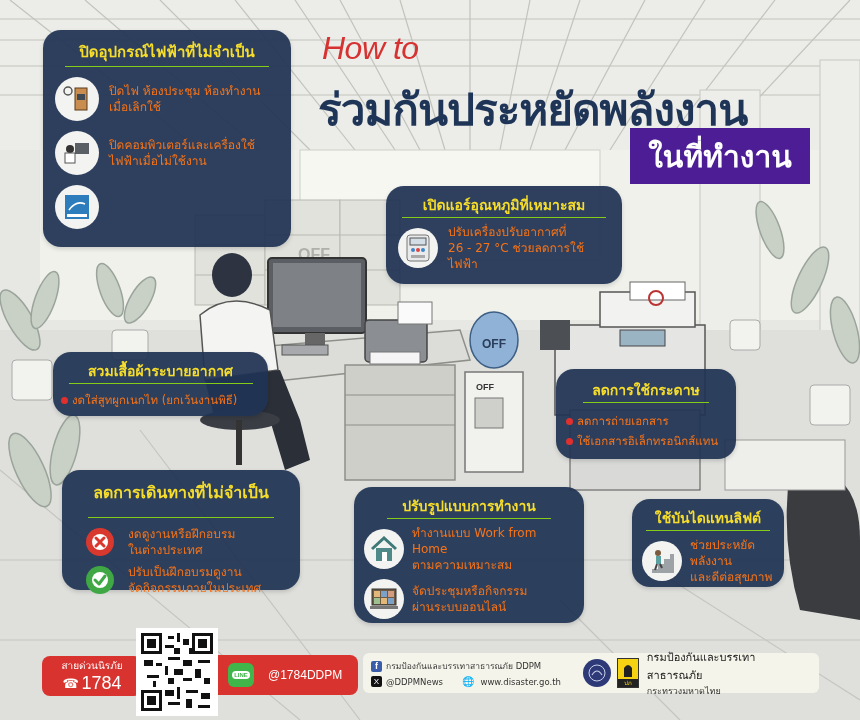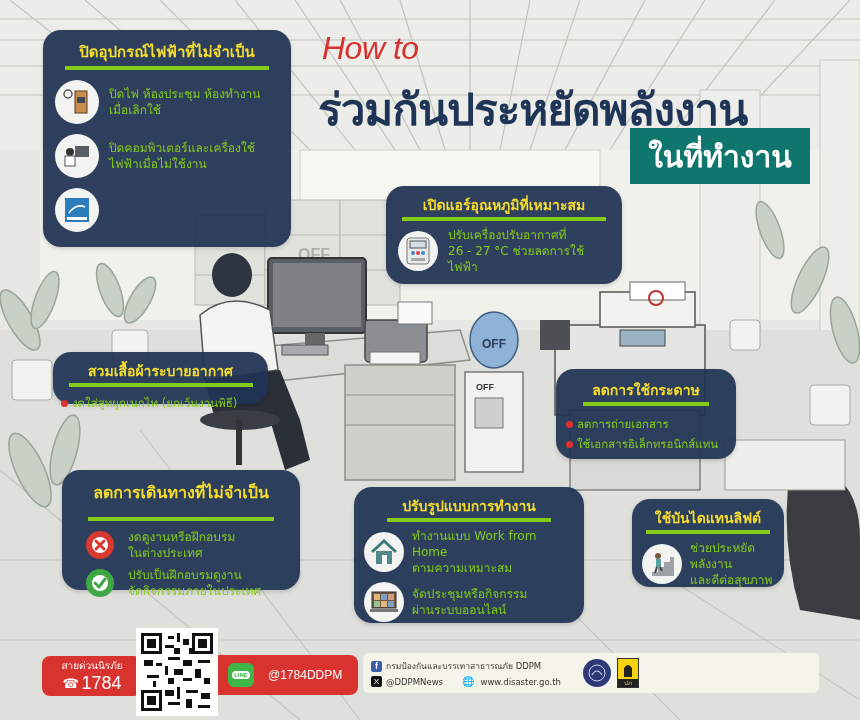--- a/index.html
+++ b/index.html
@@ -14,47 +14,47 @@
     position: absolute;
     background: rgba(33, 52, 84, 0.94);
     border-radius: 18px;
     color: #ffffff;
     box-shadow: 0 2px 4px rgba(0,0,0,0.15);
   }
   .card-title {
     color: #f6dd2b;
     font-weight: bold;
     text-align: center;
-    border-bottom: 4px solid #84cc16;
+    border-bottom: 1px solid #84cc16;
     display: block;
     margin: 0 auto;
     white-space: nowrap;
   }
   .row { display: flex; align-items: center; }
   .icon-circle {
     width: 40px; height: 40px; border-radius: 50%;
     background: #f3f3f1; flex-shrink: 0;
     display: flex; align-items: center; justify-content: center;
     overflow: hidden;
   }
-  .txt { font-size: 12px; line-height: 16px; color: #84cc16; }
+  .txt { font-size: 12px; line-height: 16px; color: #f97316; }
   .bullet { width: 7px; height: 7px; border-radius: 50%; background: #e0302e; flex-shrink: 0; margin-right: 4px; }
   .hdr-howto {
     position: absolute; left: 322px; top: 30px;
     font-family: "Liberation Sans", sans-serif; font-style: italic;
     color: #d63232; font-size: 32px; letter-spacing: -0.5px;
   }
   .hdr-main {
     position: absolute; left: 318px; top: 74px;
     font-family: "Liberation Sans", sans-serif; font-weight: bold;
     color: #1f3557; font-size: 44px; letter-spacing: -1px; white-space: nowrap;
   }
   .hdr-sub {
     position: absolute; left: 630px; top: 128px; width: 180px; height: 56px;
-    background: #0f766e; color: #fff; font-weight: bold;
+    background: #4c1d95; color: #fff; font-weight: bold;
     font-family: "Liberation Sans", sans-serif; font-size: 30px;
     display: flex; align-items: center; justify-content: center;
   }
   .footer-red {
     position: absolute; background: #d8332e; color: #fff; border-radius: 8px;
   }
 </style>
 </head>
 <body>
 
@@ -228,21 +228,21 @@
         </svg>
     </div>
     <div style="margin-left:10px;">
       <div class="txt">ปรับเครื่องปรับอากาศที่</div>
       <div class="txt">26 - 27 °C ช่วยลดการใช้</div>
       <div class="txt">ไฟฟ้า</div>
     </div>
   </div>
 </div>
 
-<div class="card" style="left:53px; top:352px; width:215px; height:52px; padding:8px 8px;">
+<div class="card" style="left:53px; top:352px; width:215px; height:64px; padding:8px 8px;">
   <span class="card-title" style="font-size:14px; width:184px; padding-bottom:1px;">สวมเสื้อผ้าระบายอากาศ</span>
   <div class="row" style="margin-top:8px;">
     <span class="bullet"></span>
     <span class="txt" style="font-size:11.5px;">งดใส่สูทผูกเนกไท (ยกเว้นงานพิธี)</span>
   </div>
 </div>
 
 <div class="card" style="left:556px; top:369px; width:180px; height:90px; padding:10px 10px;">
   <span class="card-title" style="font-size:14px; width:126px; padding-bottom:1px;">ลดการใช้กระดาษ</span>
   <div class="row" style="margin-top:10px;">
@@ -411,13 +411,17 @@
         <circle cx="10" cy="10" r="8" fill="none" stroke="#c8d0ea" stroke-width="1"></circle>
         <path d="M5 12 Q10 4 15 12" stroke="#c8d0ea" stroke-width="1.2" fill="none"></path>
       </svg>
   </div>
   <div style="width:22px;height:30px;background:#f5d312;margin-left:6px;position:relative;border:1px solid #333;">
     <svg width="20" height="20" viewBox="0 0 20 20" style="position:absolute;left:0;top:1px;">
         <path d="M6 17 L6 8 Q10 2 14 8 L14 17 Z" fill="#222"></path>
       </svg>
     <span style="position:absolute;bottom:0;left:0;right:0;background:#222;color:#f5d312;font-size:6px;text-align:center;line-height:8px;">ปภ</span>
   </div>
+  <div style="margin-left:8px;">
+    <div style="font-size:11px; color:#222;">กรมป้องกันและบรรเทาสาธารณภัย</div>
+    <div style="font-size:9px; color:#333;">กระทรวงมหาดไทย</div>
+  </div>
 </div>
 
 </body></html>

